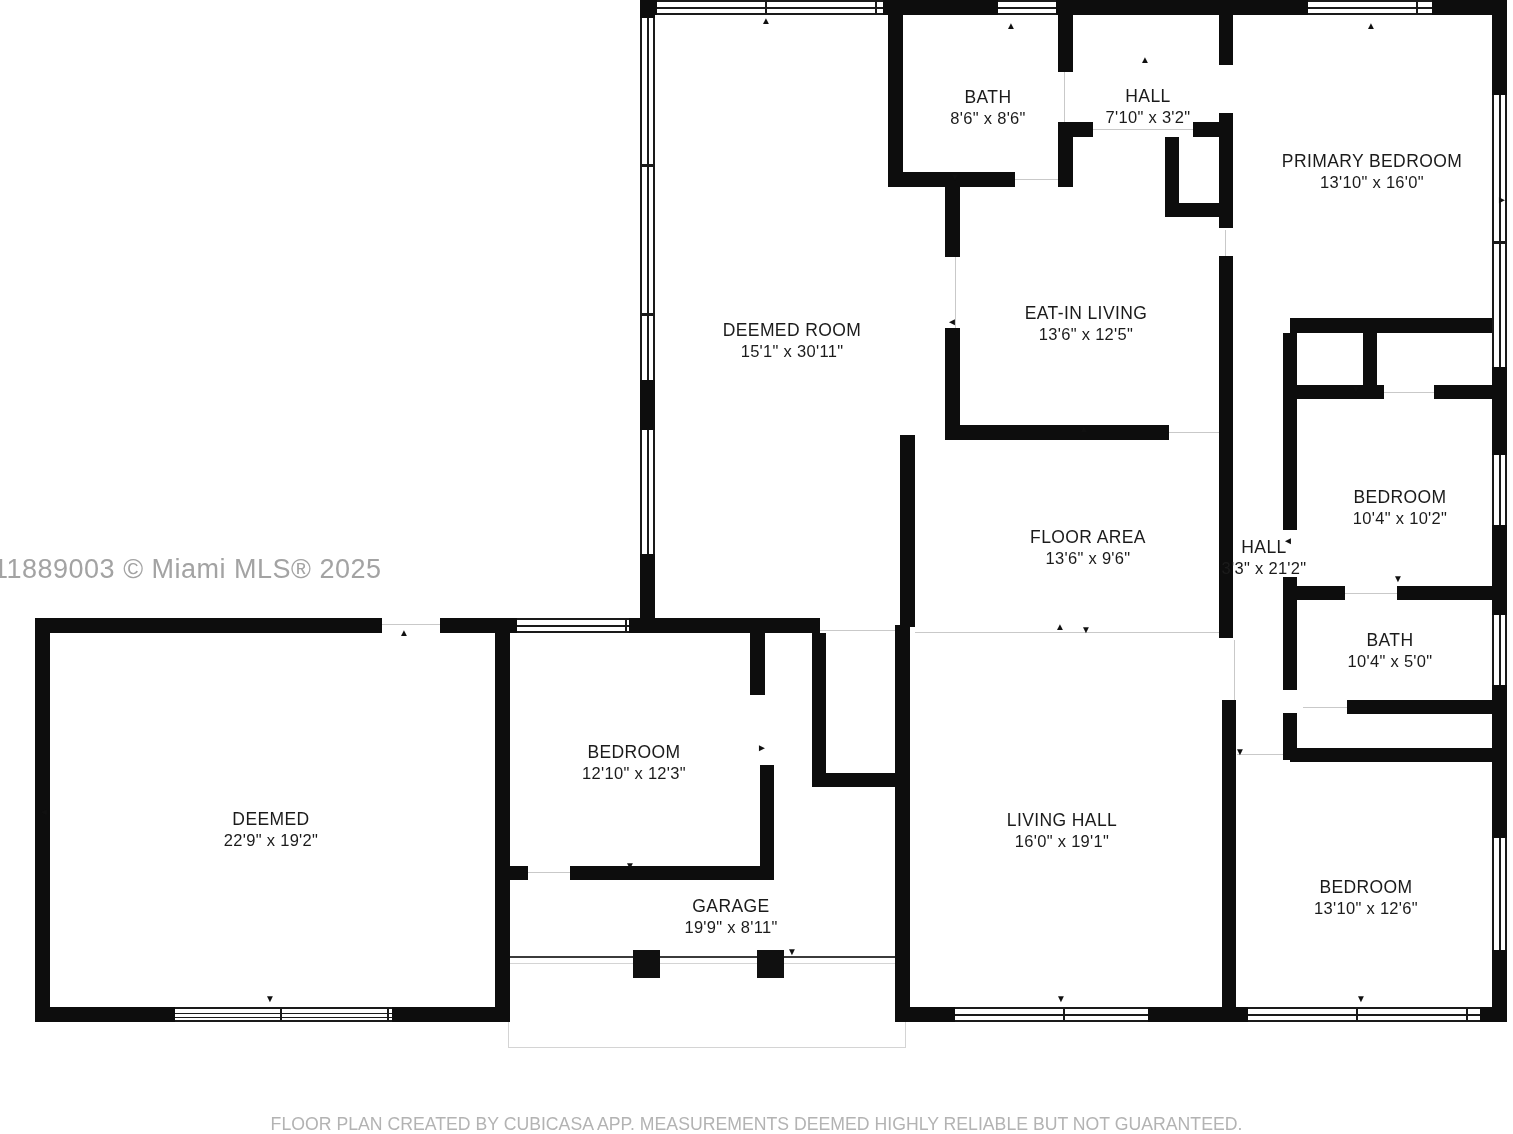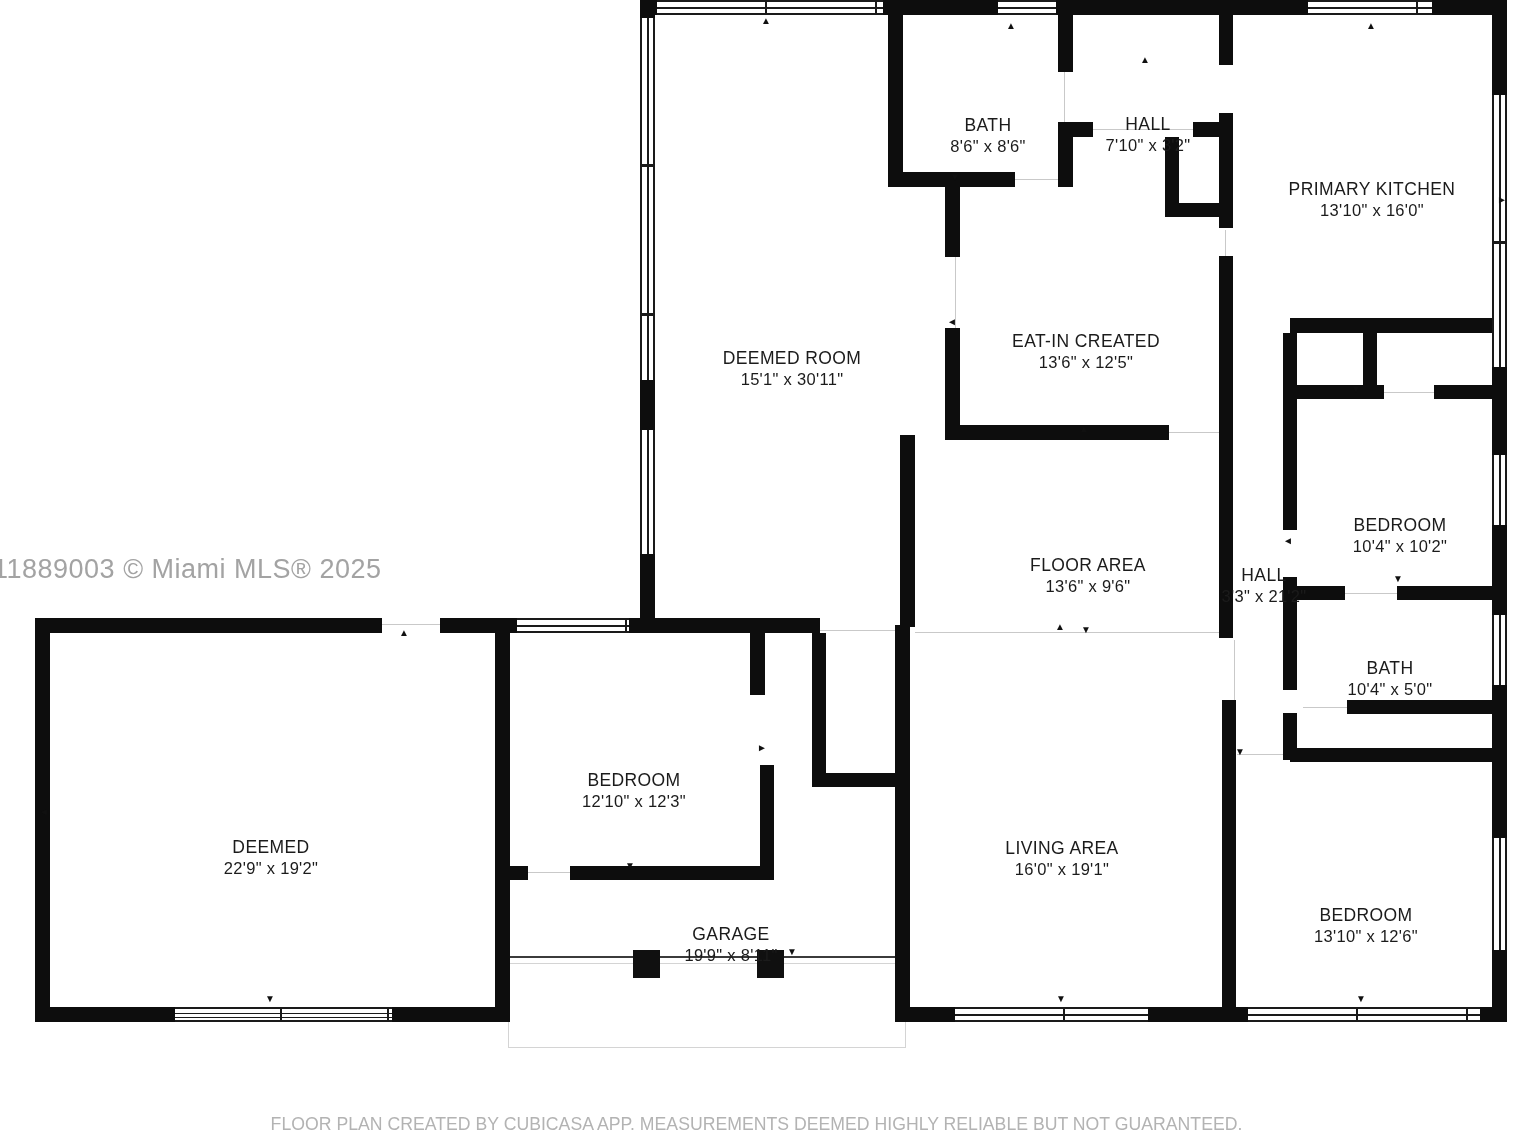--- a/index.html
+++ b/index.html
@@ -31,21 +31,21 @@
   .thin{position:absolute;background:#c9c9c9;}
   .threshold{position:absolute;background:#3b3b3b;}
   .porch{position:absolute;border:1px solid #d4d4d4;background:#fff;}
   .post{position:absolute;background:#101010;}
   .arrow{
     position:absolute;color:#101010;font-size:10px;line-height:1;
     transform:translate(-50%,-50%);
   }
   .room{
     position:absolute;transform:translate(-50%,-50%);text-align:center;
-    color:var(--label,#1b1b1b);white-space:nowrap;z-index:5;margin-top:28px;
+    color:var(--label,#1b1b1b);white-space:nowrap;z-index:5;
   }
   .rname{font-size:17.5px;line-height:21px;letter-spacing:.4px;}
   .rdims{font-size:16.5px;line-height:21px;letter-spacing:.3px;}
   .watermark{
     position:absolute;left:-7px;top:554px;font-size:27px;letter-spacing:.5px;
     color:var(--muted,#a3a3a3);z-index:6;
   }
   .footer{
     position:absolute;left:0;right:0;top:1113px;text-align:center;
     font-size:19px;color:var(--footer,#b3b3b3);letter-spacing:0px;
@@ -165,25 +165,25 @@
     </div>
     <div class="room" style="left: 988px; top: 108px;">
       <div class="rname">BATH</div>
       <div class="rdims">8'6" x 8'6"</div>
     </div>
     <div class="room" style="left: 1148px; top: 107px;">
       <div class="rname">HALL</div>
       <div class="rdims">7'10" x 3'2"</div>
     </div>
     <div class="room" style="left: 1372px; top: 172px;">
-      <div class="rname">PRIMARY KITCHEN</div>
+      <div class="rname">PRIMARY BEDROOM</div>
       <div class="rdims">13'10" x 16'0"</div>
     </div>
     <div class="room" style="left: 1086px; top: 324px;">
-      <div class="rname">EAT-IN CREATED</div>
+      <div class="rname">EAT-IN LIVING</div>
       <div class="rdims">13'6" x 12'5"</div>
     </div>
     <div class="room" style="left: 1088px; top: 548px;">
       <div class="rname">FLOOR AREA</div>
       <div class="rdims">13'6" x 9'6"</div>
     </div>
     <div class="room" style="left: 1400px; top: 508px;">
       <div class="rname">BEDROOM</div>
       <div class="rdims">10'4" x 10'2"</div>
     </div>
@@ -193,21 +193,21 @@
     </div>
     <div class="room" style="left: 1390px; top: 651px;">
       <div class="rname">BATH</div>
       <div class="rdims">10'4" x 5'0"</div>
     </div>
     <div class="room" style="left: 1366px; top: 898px;">
       <div class="rname">BEDROOM</div>
       <div class="rdims">13'10" x 12'6"</div>
     </div>
     <div class="room" style="left: 1062px; top: 831px;">
-      <div class="rname">LIVING AREA</div>
+      <div class="rname">LIVING HALL</div>
       <div class="rdims">16'0" x 19'1"</div>
     </div>
     <div class="room" style="left: 271px; top: 830px;">
       <div class="rname">DEEMED</div>
       <div class="rdims">22'9" x 19'2"</div>
     </div>
     <div class="room" style="left: 634px; top: 763px;">
       <div class="rname">BEDROOM</div>
       <div class="rdims">12'10" x 12'3"</div>
     </div>

